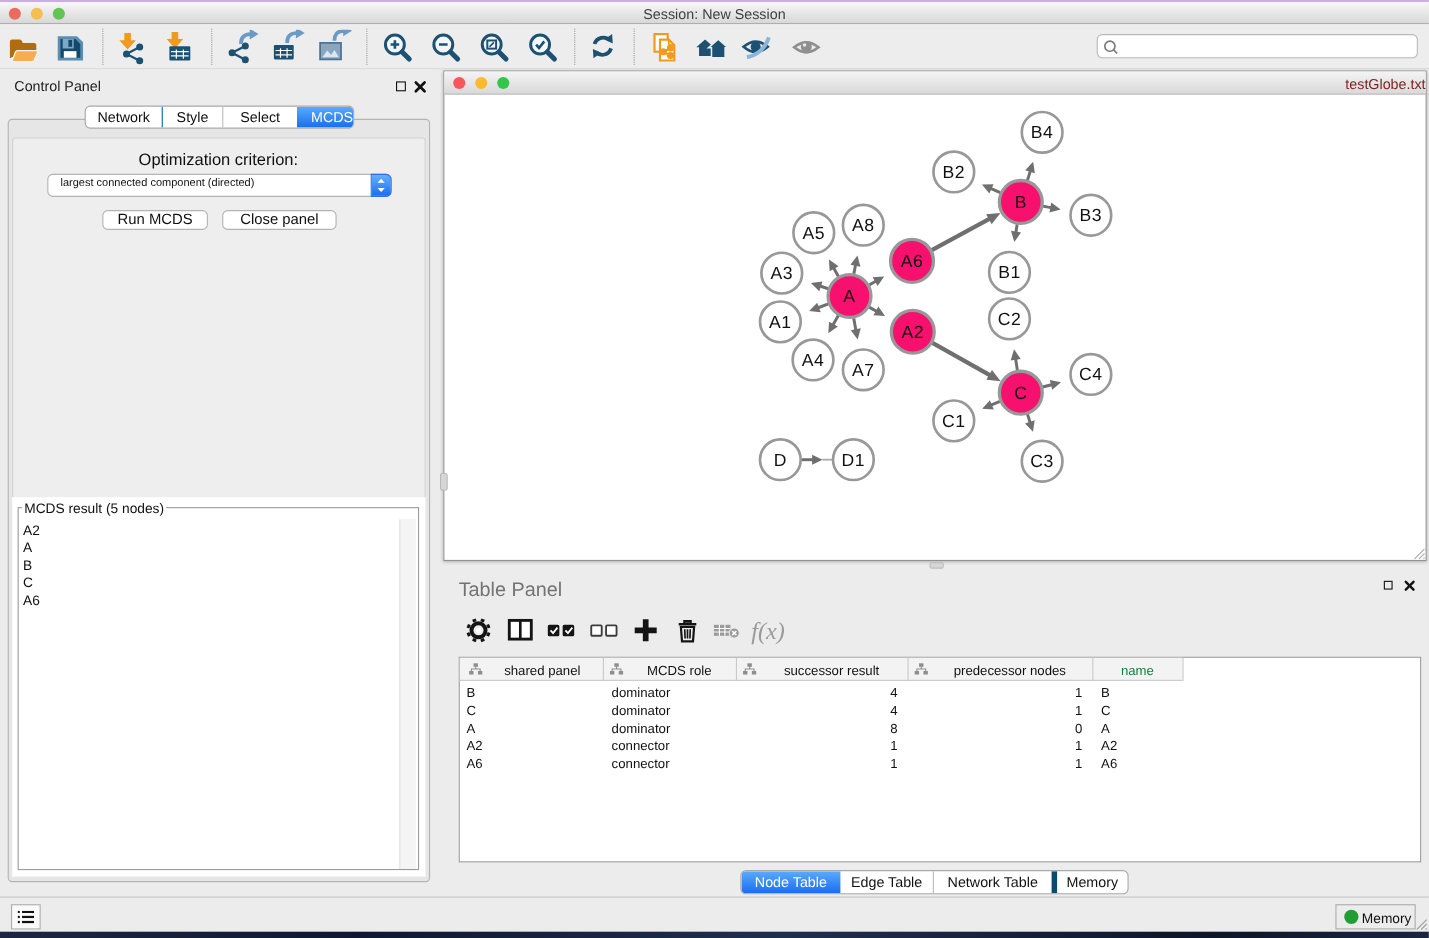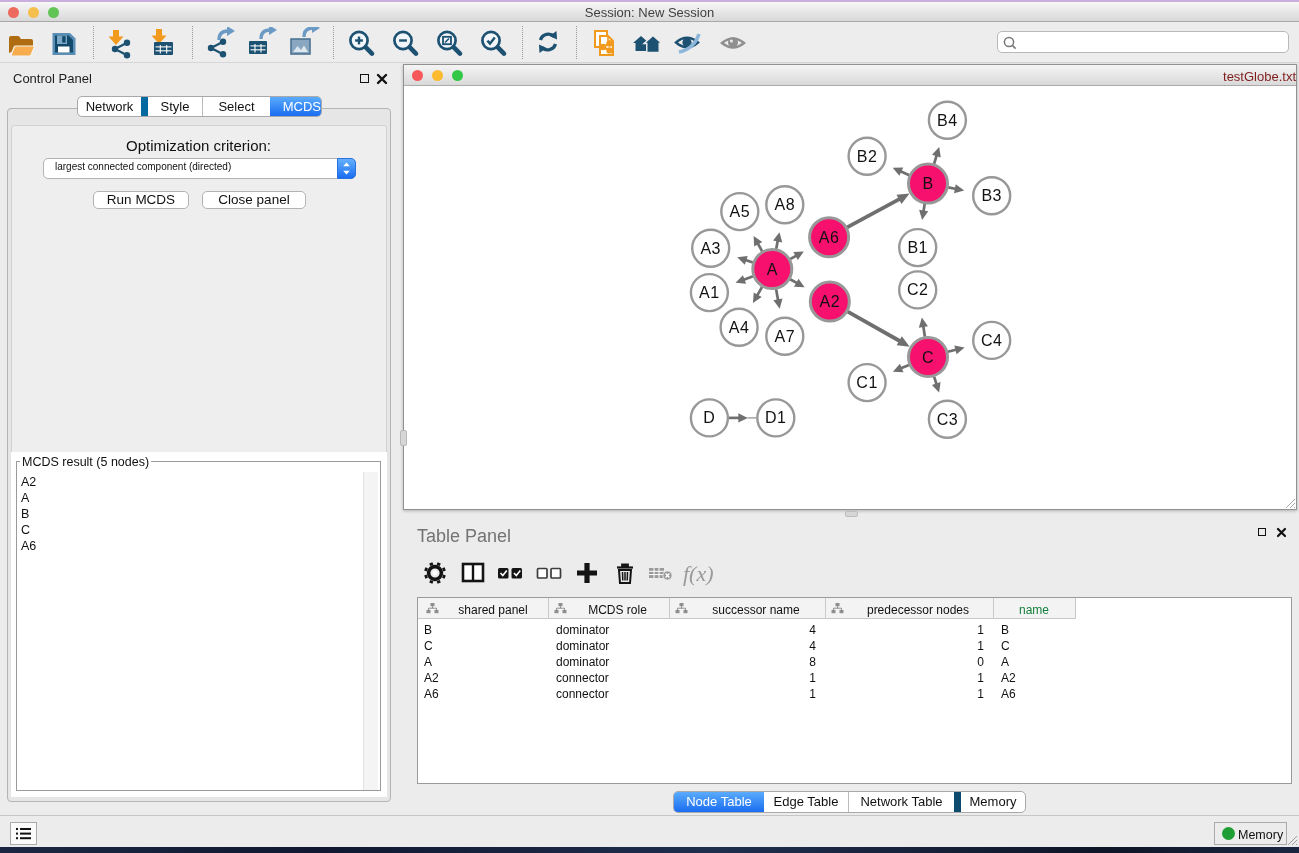--- a/index.html
+++ b/index.html
@@ -133,21 +133,21 @@
 <div class="abs" style="left:13px;top:71px;font-size:13px;color:#1d1d1d">Control Panel</div>
 <div class="abs" style="left:360px;top:74px;width:9px;height:9px;border:1.6px solid #111"></div>
 <svg class="abs" style="left:376px;top:73px" width="12" height="12" viewBox="0 0 12 12">
     <path d="M2 2 L10 10 M10 2 L2 10" stroke="#111" stroke-width="2.4" stroke-linecap="round"></path>
   </svg>
 
 <div class="abs" style="left:7px;top:108px;width:384px;height:694px;background:#e6e6e6;border:1px solid #b4b4b4;border-radius:4px"></div>
 <div class="abs" style="left:11px;top:125px;width:376px;height:672px;background:#eeeeee;border:1px solid #d2d2d2;border-radius:3px"></div>
 
 <div class="abs" style="left:77px;top:96px;height:21px;display:flex;border:1px solid #a9a9a9;border-radius:5px;overflow:hidden;background:#fff">
-<div style="width:70px;text-align:center;font-size:13px;line-height:19px;color:#111;border-right:7px solid #0369a1">Network</div>
+<div style="width:70px;text-align:center;font-size:13px;line-height:19px;color:#111;border-right:1px solid #0369a1">Network</div>
 <div style="width:55px;text-align:center;font-size:13px;line-height:19px;color:#111;border-right:1px solid #bcbcbc">Style</div>
 <div style="width:67px;text-align:center;font-size:13px;line-height:19px;color:#111">Select</div>
 <div style="width:51px;text-align:right;font-size:13px;line-height:19px;color:#fff;background:linear-gradient(#5aabfd,#1a6df0)">MCDS</div>
 </div>
 
 <div class="abs" style="left:0;top:137px;width:397px;text-align:center;font-size:15px;color:#111">Optimization criterion:</div>
 <div class="abs" style="left:43px;top:158px;width:313px;height:21px;background:#fff;border:1px solid #b3b3b3;border-radius:5px"></div>
 <div class="abs" style="left:55px;top:161px;font-size:10px;color:#111">largest connected component (directed)</div>
 <div class="abs" style="left:337px;top:158px;width:19px;height:21px;background:linear-gradient(#64b1fd,#1a6df0);border-radius:0 5px 5px 0;border:1px solid #2a71e0"></div>
 <svg class="abs" style="left:341px;top:162px" width="11" height="13" viewBox="0 0 11 13">
@@ -332,21 +332,21 @@
     <rect x="8.5" y="8" width="4" height="3.2" fill="#8e8e8e"></rect>
     <path d="M6.5 4.2 v2 M2.5 8 v-1.8 h8 V8" fill="none" stroke="#8e8e8e" stroke-width="1"></path>
   </svg>
 <div class="abs" style="left:566px;top:603px;width:103px;text-align:center;font-size:12px;color:#111">MCDS role</div>
 <svg style="position:absolute;left:675px;top:602px" width="13" height="13" viewBox="0 0 13 13">
     <rect x="4.5" y="1" width="4" height="3.2" fill="#8e8e8e"></rect>
     <rect x="0.5" y="8" width="4" height="3.2" fill="#8e8e8e"></rect>
     <rect x="8.5" y="8" width="4" height="3.2" fill="#8e8e8e"></rect>
     <path d="M6.5 4.2 v2 M2.5 8 v-1.8 h8 V8" fill="none" stroke="#8e8e8e" stroke-width="1"></path>
   </svg>
-<div class="abs" style="left:687px;top:603px;width:138px;text-align:center;font-size:12px;color:#111">successor name</div>
+<div class="abs" style="left:687px;top:603px;width:138px;text-align:center;font-size:12px;color:#111">successor result</div>
 <svg style="position:absolute;left:831px;top:602px" width="13" height="13" viewBox="0 0 13 13">
     <rect x="4.5" y="1" width="4" height="3.2" fill="#8e8e8e"></rect>
     <rect x="0.5" y="8" width="4" height="3.2" fill="#8e8e8e"></rect>
     <rect x="8.5" y="8" width="4" height="3.2" fill="#8e8e8e"></rect>
     <path d="M6.5 4.2 v2 M2.5 8 v-1.8 h8 V8" fill="none" stroke="#8e8e8e" stroke-width="1"></path>
   </svg>
 <div class="abs" style="left:843px;top:603px;width:150px;text-align:center;font-size:12px;color:#111">predecessor nodes</div>
 <div class="abs" style="left:993px;top:603px;width:82px;text-align:center;font-size:12px;color:#15803d">name</div>
 <div class="abs" style="left:424px;top:622.5px;font-size:12px;color:#111">B</div>
 <div class="abs" style="left:556px;top:622.5px;font-size:12px;color:#111">dominator</div>
@@ -370,21 +370,21 @@
 <div class="abs" style="left:1001px;top:671.1px;font-size:12px;color:#111">A2</div>
 <div class="abs" style="left:424px;top:687.3px;font-size:12px;color:#111">A6</div>
 <div class="abs" style="left:556px;top:687.3px;font-size:12px;color:#111">connector</div>
 <div class="abs" style="left:700px;top:687.3px;width:116px;text-align:right;font-size:12px;color:#111">1</div>
 <div class="abs" style="left:860px;top:687.3px;width:124px;text-align:right;font-size:12px;color:#111">1</div>
 <div class="abs" style="left:1001px;top:687.3px;font-size:12px;color:#111">A6</div>
 
 <div class="abs" style="left:673px;top:791px;height:22px;display:flex;border:1px solid #a9a9a9;border-radius:5px;overflow:hidden;background:#fff">
 <div style="width:90px;text-align:center;font-size:13px;line-height:20px;color:#fff;background:linear-gradient(#5aabfd,#1a6df0)">Node Table</div>
 <div style="width:85px;text-align:center;font-size:13px;line-height:20px;color:#111;border-right:1px solid #bcbcbc">Edge Table</div>
-<div style="width:112px;text-align:center;font-size:13px;line-height:20px;color:#111;border-right:7px solid #0c4a6e">Network Table</div>
+<div style="width:112px;text-align:center;font-size:13px;line-height:20px;color:#111;border-right:5px solid #0c4a6e">Network Table</div>
 <div style="width:64px;text-align:center;font-size:13px;line-height:20px;color:#111">Memory</div>
 </div>
 
 <div class="abs" style="left:0;top:815px;width:1299px;height:32px;background:#ececec;border-top:1px solid #c6c6c6"></div>
 <div class="abs" style="left:10px;top:822px;width:27px;height:23px;background:#fafafa;border:1px solid #ababab"></div>
 <svg class="abs" style="left:16px;top:828px" width="15" height="12" viewBox="0 0 15 12">
     <g fill="#111">
       <rect x="0" y="0" width="2" height="2"></rect>
       <rect x="4" y="0" width="11" height="2"></rect>
       <rect x="0" y="4.6" width="2" height="2"></rect>

